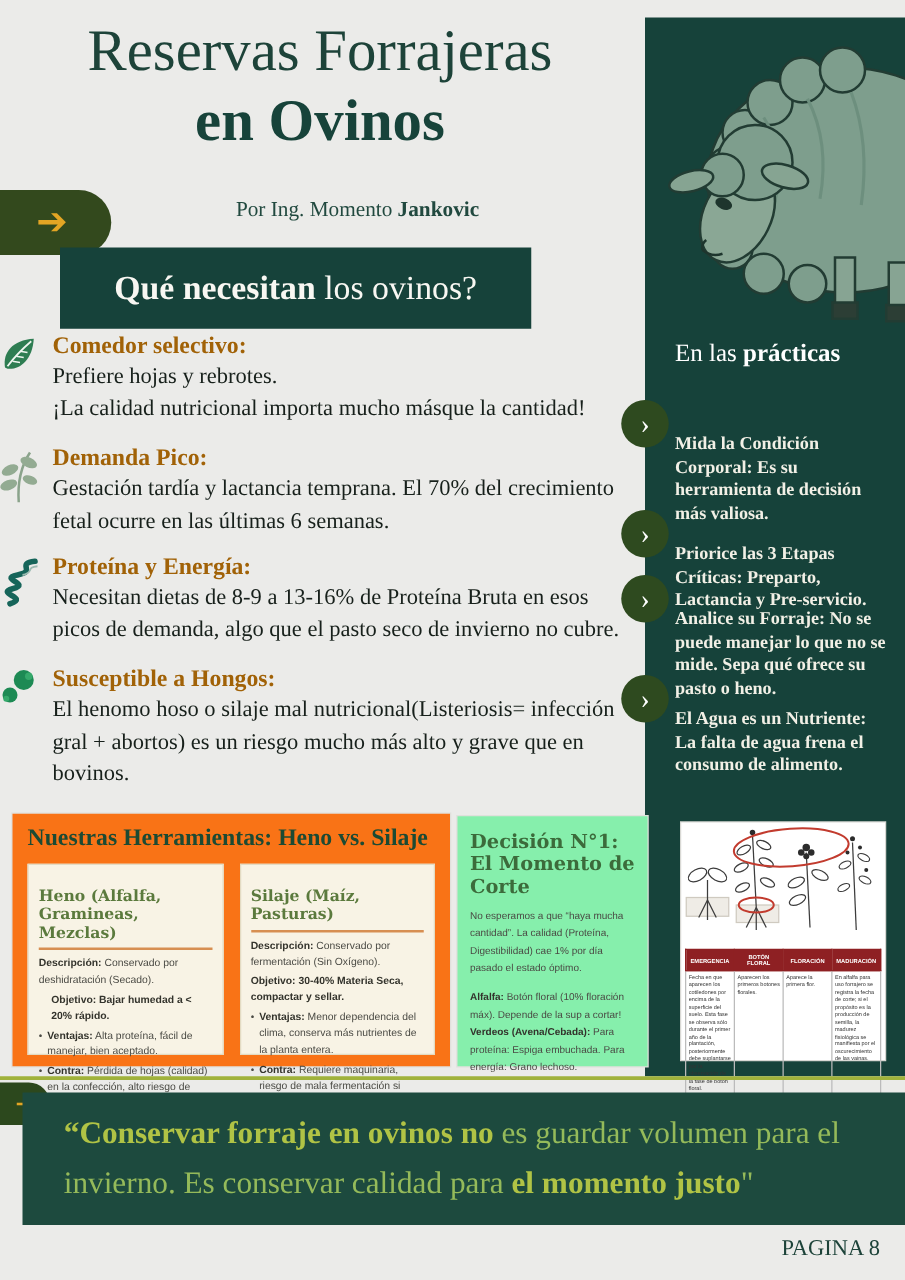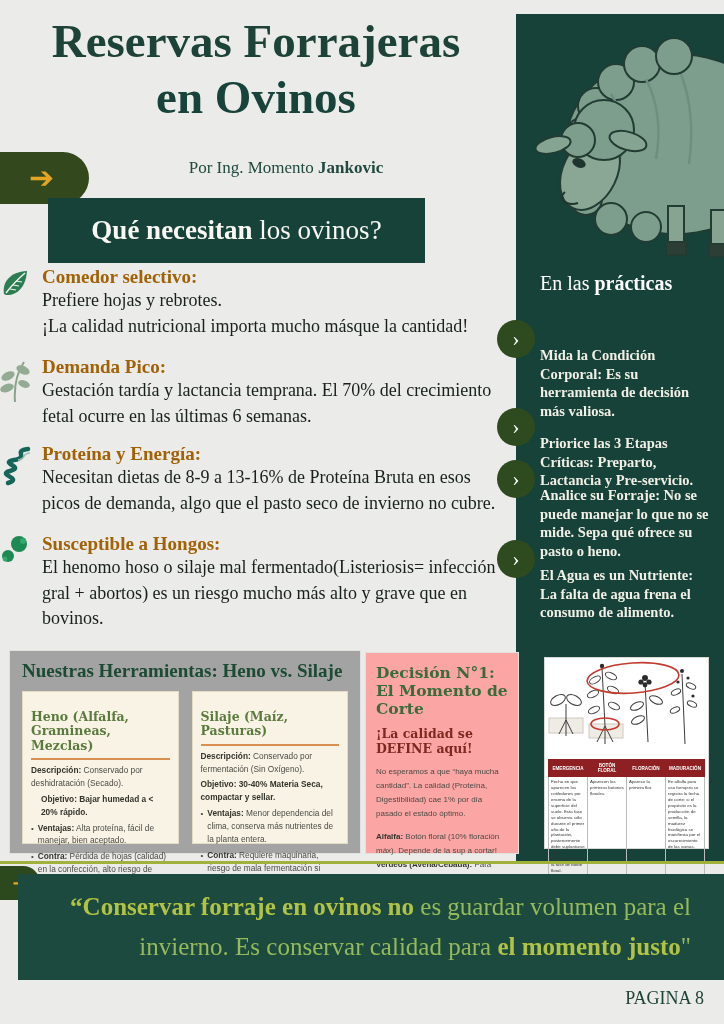--- a/index.html
+++ b/index.html
@@ -1,20 +1,20 @@
 <!DOCTYPE html>
 <html><head>
 <meta charset="utf-8">
 <style>
   html,body{margin:0;padding:0;}
   .page{position:relative;width:724px;height:1024px;background:#ebebe9;overflow:hidden;
         font-family:"Liberation Serif","DejaVu Serif",serif;color:#1d4339;}
   .abs{position:absolute;}
   
-  .title1{left:0;top:16px;width:512px;text-align:center;font-size:47px;line-height:1.1;color:#1d4339;font-weight:bold;}
+  .title1{left:0;top:16px;width:512px;text-align:center;font-size:47px;line-height:1.1;color:#1d4339;}
   .title2{left:0;top:70px;width:512px;text-align:center;font-size:47px;font-weight:bold;color:#17433a;}
   .pill-top{left:0;top:152px;width:89px;height:52px;background:#33491d;border-radius:0 28px 28px 0;
             display:flex;align-items:center;justify-content:center;}
   .pill-top .arr{color:#e3a524;font-size:30px;line-height:1;margin-right:6px;}
   .byline{left:130px;top:158px;width:312px;text-align:center;font-size:17px;color:#21493f;}
   .qbar{left:48px;top:198px;width:377px;height:65px;background:#16423a;color:#f8f7f2;
         display:flex;align-items:center;justify-content:center;font-size:27px;}
   
   .section{left:0;width:505px;display:flex;gap:8px;}
   .section .ic{flex:0 0 34px;padding-top:2px;}
@@ -29,47 +29,47 @@
   .chev{position:absolute;left:-19px;width:38px;height:38px;border-radius:50%;background:#2e4a1f;
         display:flex;align-items:center;justify-content:center;color:#fff;font-size:22px;line-height:1;}
   .plants-panel{position:absolute;left:29px;top:644px;width:163px;height:190px;background:#ffffff;
                 box-shadow:0 0 0 1px #d8d8d4;}
   .stage-table{position:absolute;left:3px;top:101px;width:157px;border-collapse:collapse;table-layout:fixed;}
   .stage-table th{background:#8e2023;color:#fff;font-family:"Liberation Sans",sans-serif;
                   font-size:4.6px;font-weight:bold;padding:3px 1px;border:0.5px solid #8e2023;}
   .stage-table td{font-family:"Liberation Sans",sans-serif;font-size:4.4px;color:#333;
                   vertical-align:top;padding:2px;border:0.5px solid #bbb;line-height:1.35;height:66px;}
   
-  .tools-card{left:10px;top:651px;width:350px;height:202px;background:#a3a3a3;box-sizing:border-box;
+  .tools-card{left:10px;top:651px;width:350px;height:202px;background:#f97316;box-sizing:border-box;
               padding:9px 12px;box-shadow:0 0 0 1px #e0e0dc;}
   .tools-title{font-size:19px;font-weight:bold;color:#1c4a33;}
   .tools-cols{display:flex;gap:13px;margin-top:9px;}
   .tool-col{background:#f8f3e5;border:1px solid #e3dbc3;width:50%;box-sizing:border-box;
             padding:18px 8px;height:153px;font-family:"Liberation Sans",sans-serif;}
   .tool-col h4{margin:0 0 4px 0;font-family:"DejaVu Serif",serif;font-size:12.5px;line-height:1.15;
                color:#5b7a3d;border-bottom:2px solid #d78f52;padding-bottom:5px;}
   .tool-col .tline{font-size:8.3px;color:#4a4a44;line-height:1.55;margin-top:3px;}
   .tool-col .tline b{color:#33332c;}
   .tool-col .obj{font-weight:bold;color:#33332c;padding-left:10px;}
   .tbullet{display:flex;gap:4px;}
   .tbullet .bdot{font-size:8px;color:#4a4a44;padding-top:1px;}
-  .decision-card{left:366px;top:653px;width:152px;height:200px;background:#fca5a5;box-sizing:border-box;
+  .decision-card{left:366px;top:653px;width:152px;height:200px;background:#86efac;box-sizing:border-box;
                  padding:11px 10px;box-shadow:0 0 0 1px #e0e0dc;}
   .dec-title{font-size:15.5px;font-weight:bold;color:#3c6b3b;line-height:1.15;font-family:"DejaVu Serif",serif;}
   .dec-sub{font-size:12.5px;font-weight:bold;color:#7c2a20;margin-top:9px;font-family:"DejaVu Serif",serif;}
   .dec-p{font-family:"Liberation Sans",sans-serif;font-size:8px;color:#4a4a44;line-height:1.75;margin-top:9px;}
   .dec-p b{color:#33332c;}
   
   .hr-line{left:0;top:861px;width:724px;height:3px;background:#a0b23b;}
   .pill-bottom{left:0;top:866px;width:40px;height:34px;background:#2c481d;border-radius:0 18px 18px 0;
                display:flex;align-items:center;justify-content:center;}
   .pill-bottom .arr{color:#e3a524;font-size:18px;line-height:1;}
   .banner{left:18px;top:874px;width:706px;height:106px;background:#1d4a3e;
           display:flex;align-items:center;justify-content:center;}
-  .quote{width:640px;text-align:right;font-size:25px;line-height:1.62;color:#95ba5a;}
+  .quote{width:640px;text-align:left;font-size:25px;line-height:1.62;color:#95ba5a;}
   .quote b{color:#b0c345;}
   .footer-page{top:988px;right:20px;font-size:18px;color:#1d4339;}
 </style>
 </head>
 <body>
 
 <div class="page">
 
   <div class="abs title1">Reservas Forrajeras</div>
   <div class="abs title2">en Ovinos</div>
@@ -134,21 +134,21 @@
     <div class="ic">
       <svg width="30" height="30" viewBox="0 0 30 30">
           <circle cx="19" cy="9" r="8" fill="#1d8a54"></circle>
           <circle cx="23" cy="6" r="3" fill="#35a96b"></circle>
           <circle cx="8" cy="21" r="6" fill="#1d8a54"></circle>
           <circle cx="5" cy="24" r="2.4" fill="#35a96b"></circle>
         </svg>
     </div>
     <div>
       <h3>Susceptible a Hongos:</h3>
-      <div class="body">El henomo hoso o silaje mal fermentado(Listeriosis= infección gral + abortos) es un riesgo mucho más alto y grave que en bovinos.</div>
+      <div class="body">El henomo hoso o silaje mal nutricional(Listeriosis= infección gral + abortos) es un riesgo mucho más alto y grave que en bovinos.</div>
     </div>
   </div>
 
   <div class="abs sidebar">
     <div class="sheep-wrap">
       <svg width="230" height="252" viewBox="0 0 230 252">
         <g stroke="#223c33" stroke-width="2" fill="#7e9e8d">
           <ellipse cx="160" cy="130" rx="110" ry="90"></ellipse>
           <circle cx="80" cy="92" r="18"></circle>
             <circle cx="100" cy="68" r="18"></circle>
@@ -285,21 +285,20 @@
         <div class="tline tbullet">
             <span class="bdot">•</span>
             <span><b>Contra:</b><span> Requiere maquinaria, riesgo de mala fermentación si entra aire.</span></span>
           </div>
       </div>
     </div>
   </div>
 
   <div class="abs decision-card">
     <div class="dec-title">Decisión N°1: El Momento de Corte</div>
-    <div class="dec-sub">¡La calidad se DEFINE aquí!</div>
     <div class="dec-p">No esperamos a que “haya mucha cantidad”. La calidad (Proteína, Digestibilidad) cae 1% por día pasado el estado óptimo.</div>
     <div class="dec-p">
       <b>Alfalfa:</b><span> Botón floral (10% floración máx). Depende de la sup a cortar!</span><br>
       <b>Verdeos (Avena/Cebada):</b><span> Para proteína: Espiga embuchada. Para energía: Grano lechoso.</span>
     </div>
   </div>
 
   <div class="abs hr-line"></div>
   <div class="abs pill-bottom">
     <span class="arr">➔</span>

